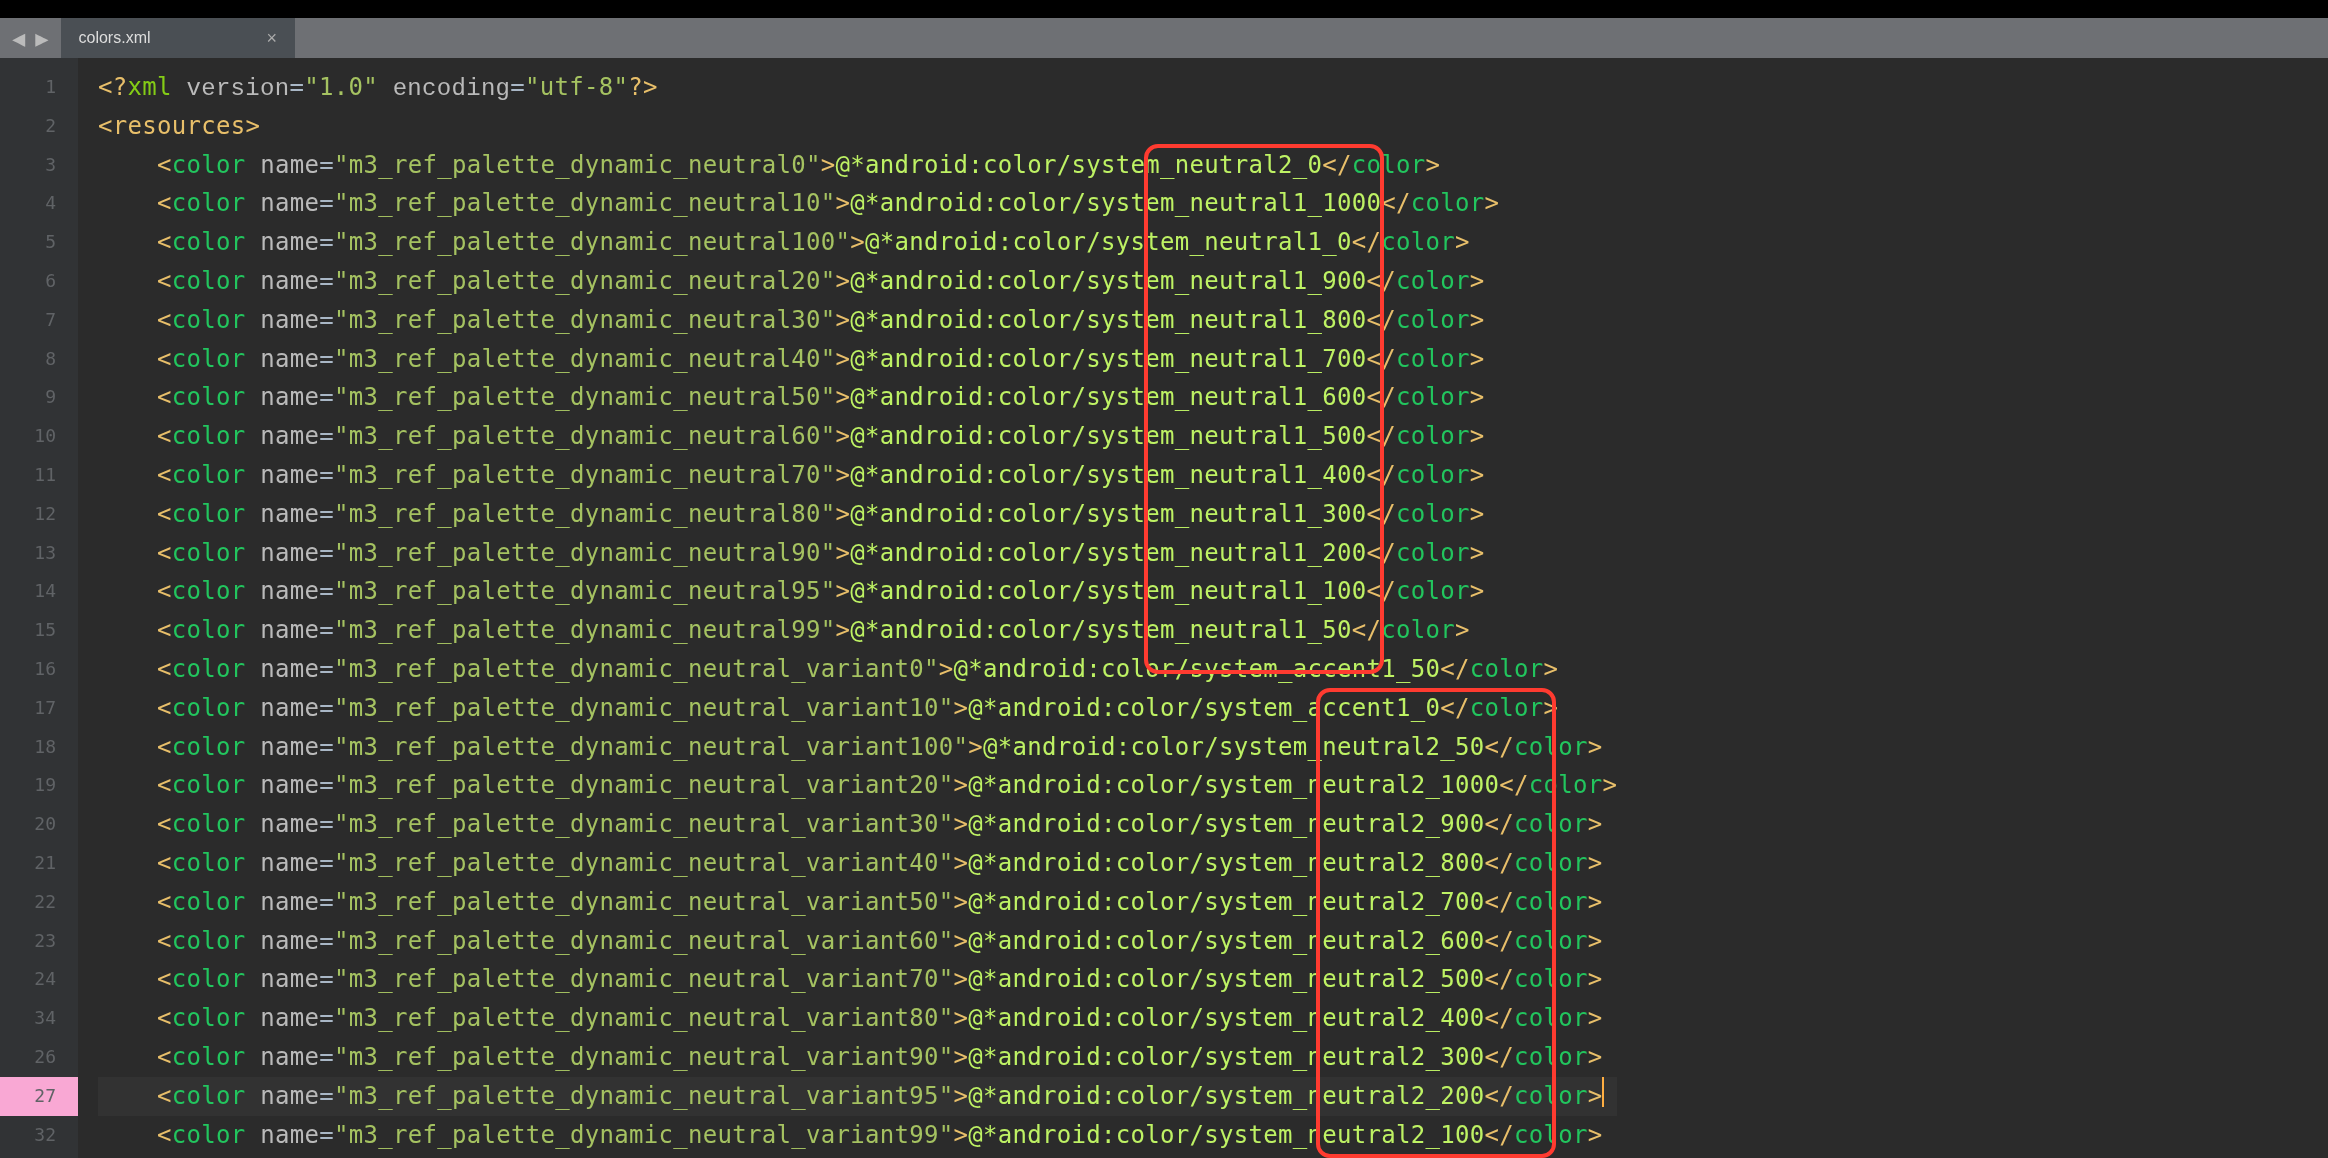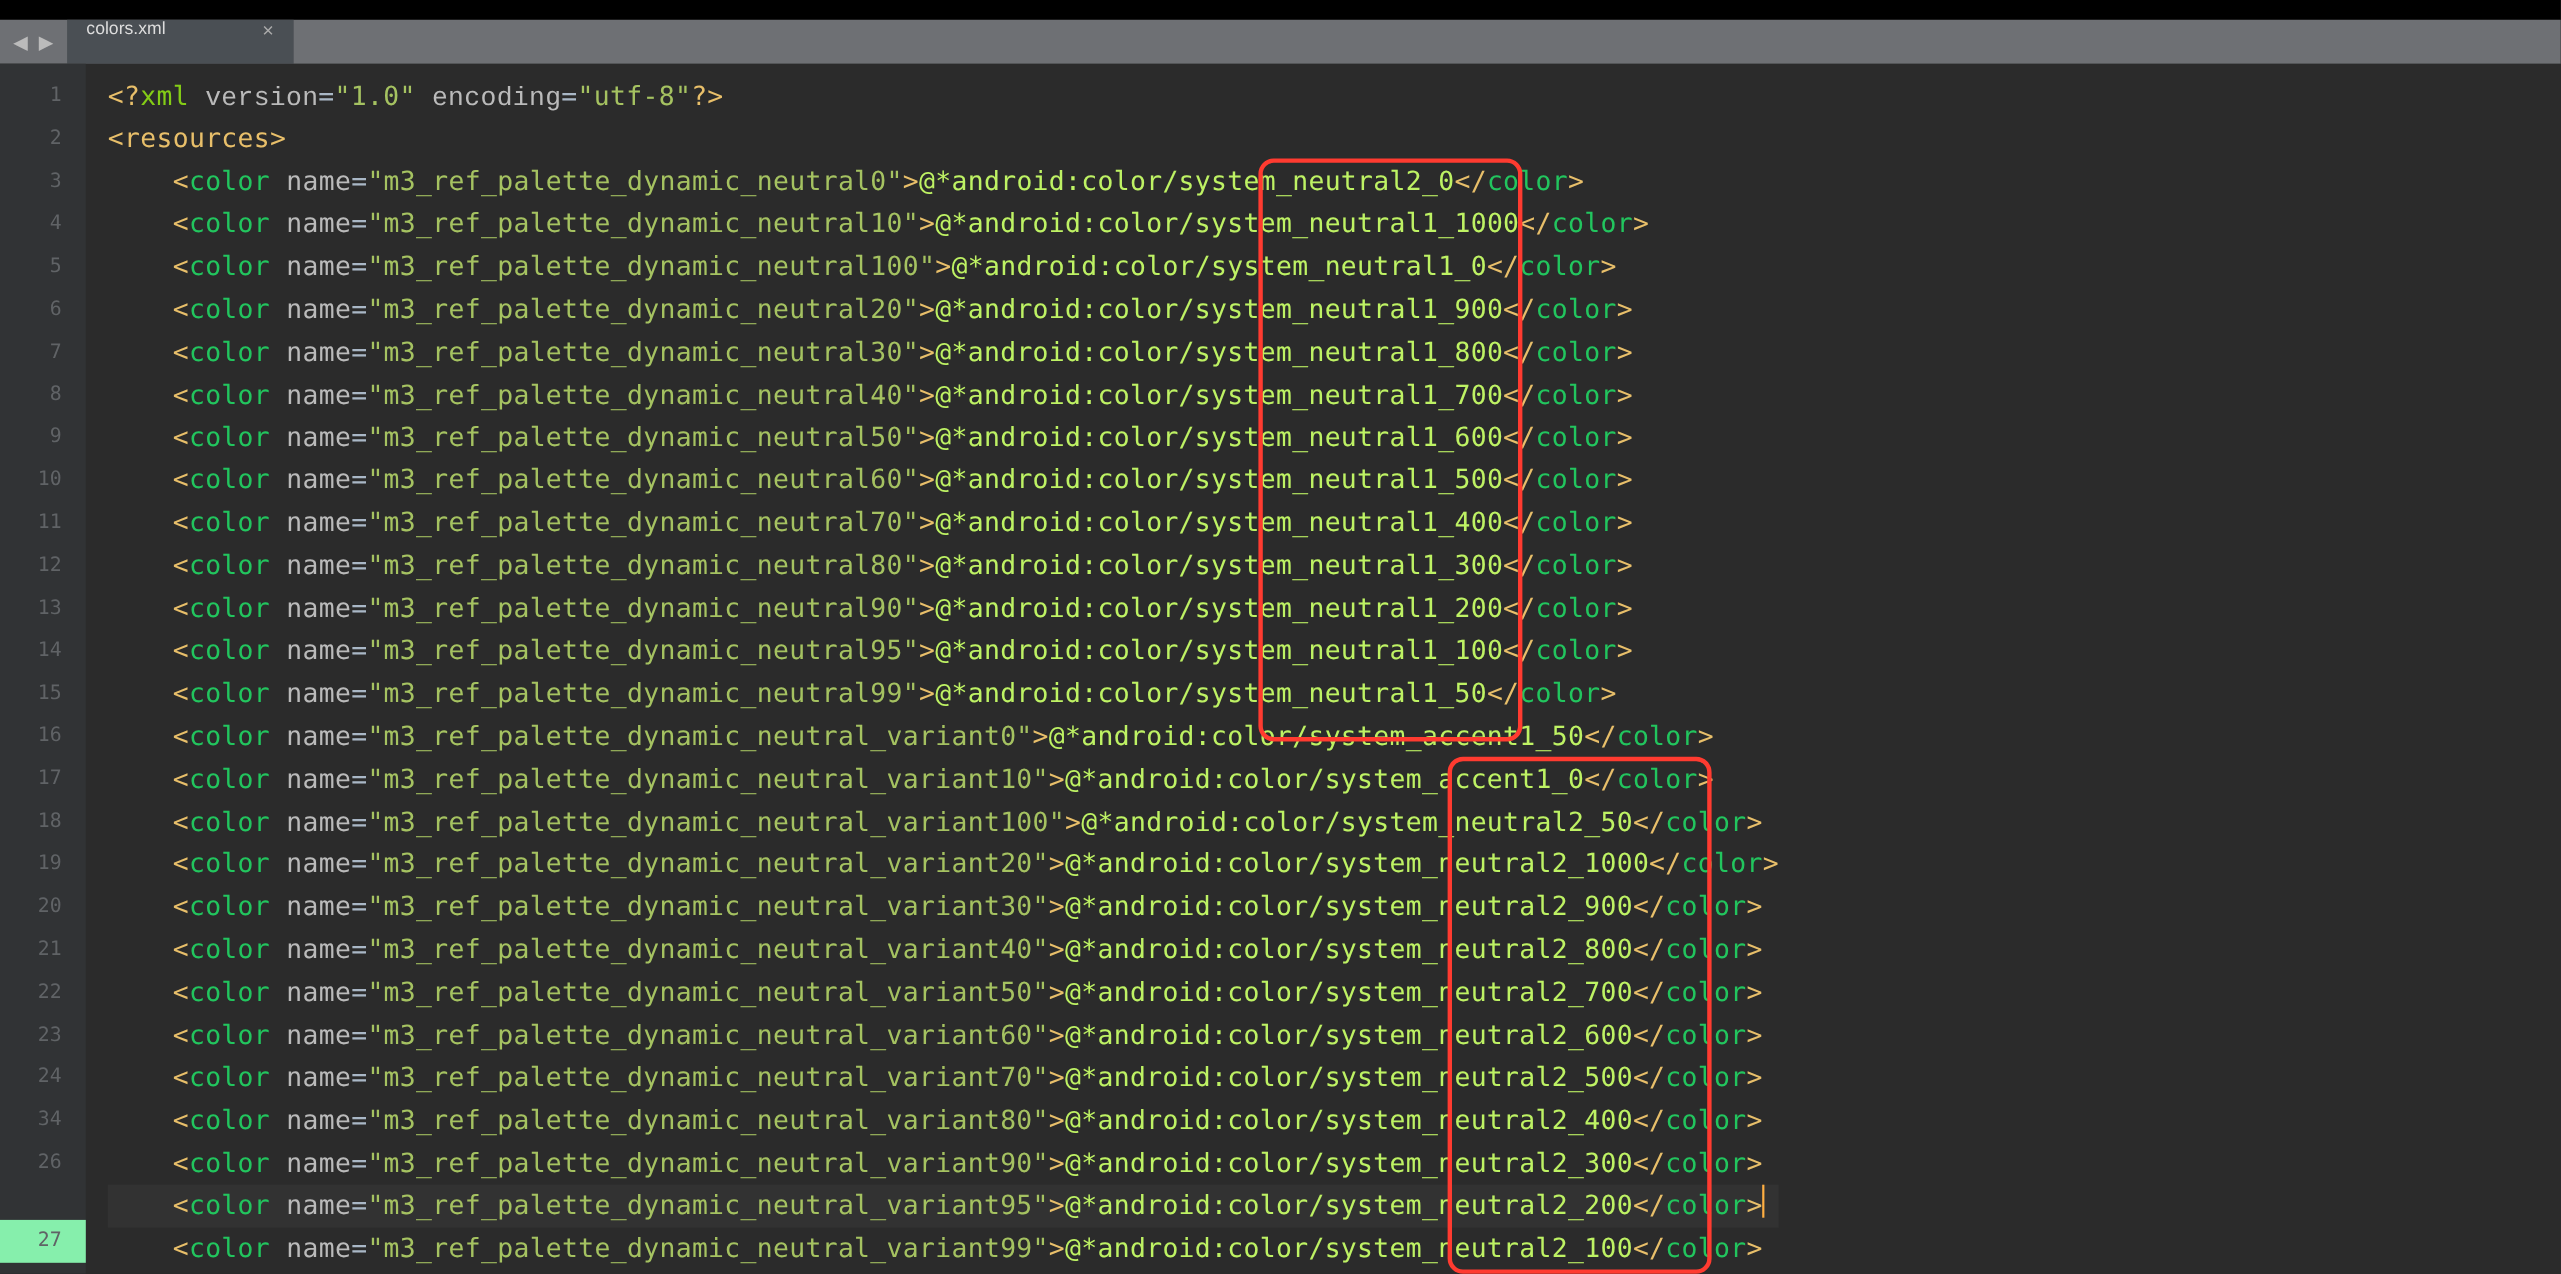--- a/index.html
+++ b/index.html
@@ -31,23 +31,23 @@
   }
   .arrow {
     color: #bbb;
     font-size: 22px;
     cursor: pointer;
   }
   .tab {
     background: #4a4f54;
     height: 40px;
     display: flex;
-    align-items: flex-start;
+    align-items: center;
     padding: 0 18px;
-    gap: 88px;
+    gap: 116px;
     color: #ddd;
     font-size: 16px;
     font-family: -apple-system, BlinkMacSystemFont, 'Segoe UI', sans-serif;
   }
   .tab-close {
     color: #aaa;
     font-size: 18px;
     cursor: pointer;
   }
   .editor {
@@ -64,22 +64,21 @@
   }
   .line-num {
     color: #606366;
     text-align: right;
     padding-right: 22px;
     height: 38.8px;
     line-height: 38.8px;
     font-size: 18px;
   }
   .line-num.current {
-    background: #86efac;
-    margin-top: 32px;
+    background: #f9a8d4;
   }
   .code {
     padding-top: 10px;
     padding-left: 20px;
     white-space: pre;
     line-height: 38.8px;
     font-size: 24px;
     letter-spacing: 0.3px;
     position: relative;
   }

